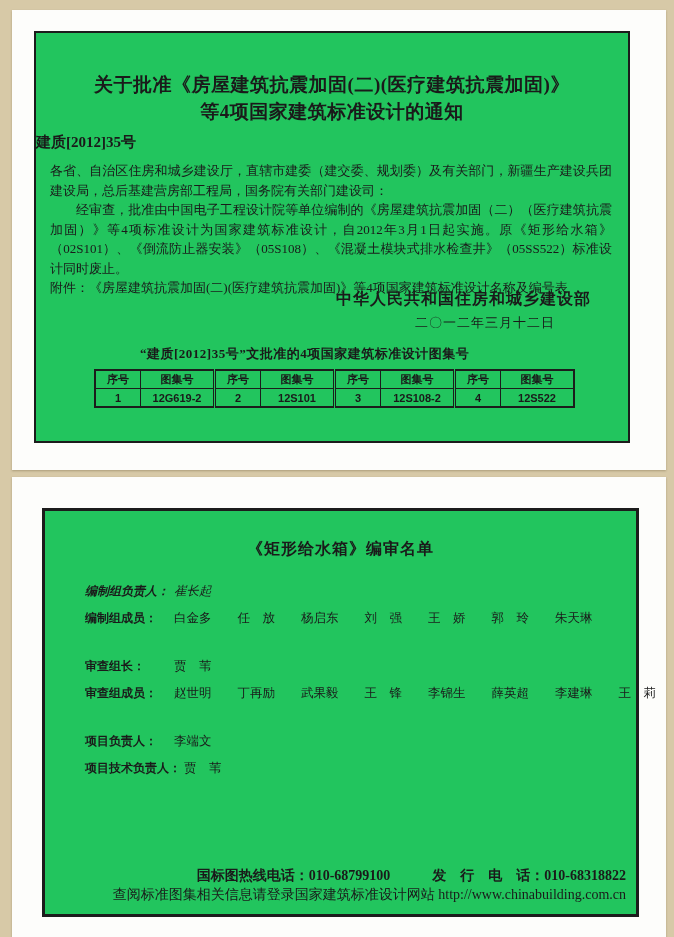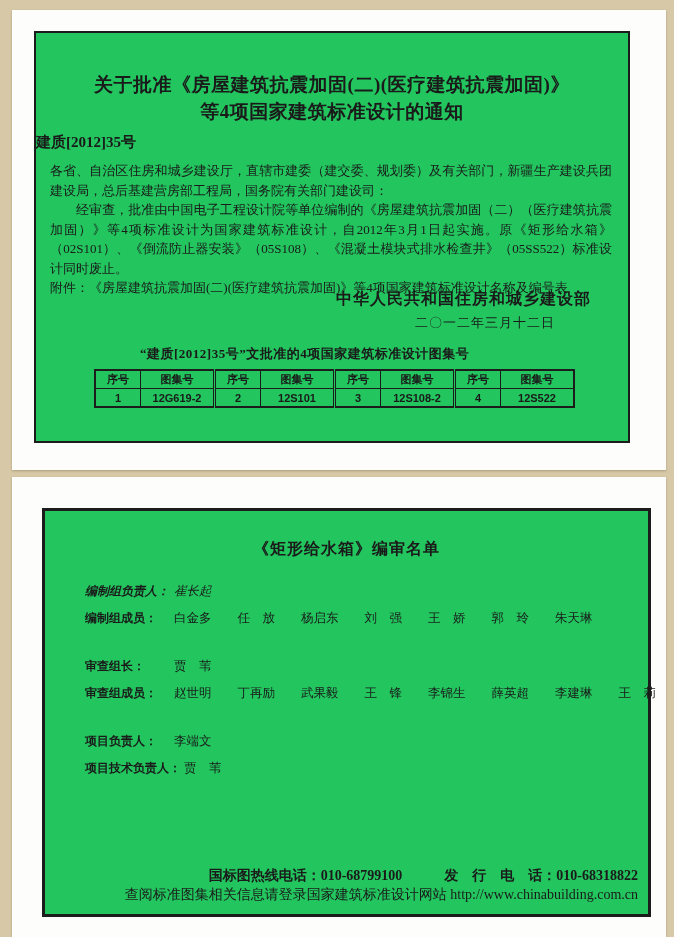--- a/index.html
+++ b/index.html
@@ -17,21 +17,21 @@
     background:#fdfdfb;
     box-shadow:0 1px 2px rgba(90,75,40,.35);
   }
   #page1{top:10px;height:460px;}
   #page2{top:477px;height:460px;}
   .frame{
     position:absolute;
     background:#22c55e;
   }
   #frame1{left:22px;top:21px;width:592px;height:408px;border:2px solid #1c1c1c;}
-  #frame2{left:30px;top:31px;width:591px;height:403px;border:3px solid #1c1c1c;padding-left:12px;}
+  #frame2{left:30px;top:31px;width:591px;height:403px;border:3px solid #1c1c1c;}
 
   
   .p1-title{
     position:absolute;top:38px;left:0;right:0;
     text-align:center;
     font-size:19px;font-weight:600;
     line-height:27px;
     letter-spacing:.5px;
   }
   .p1-docno{

